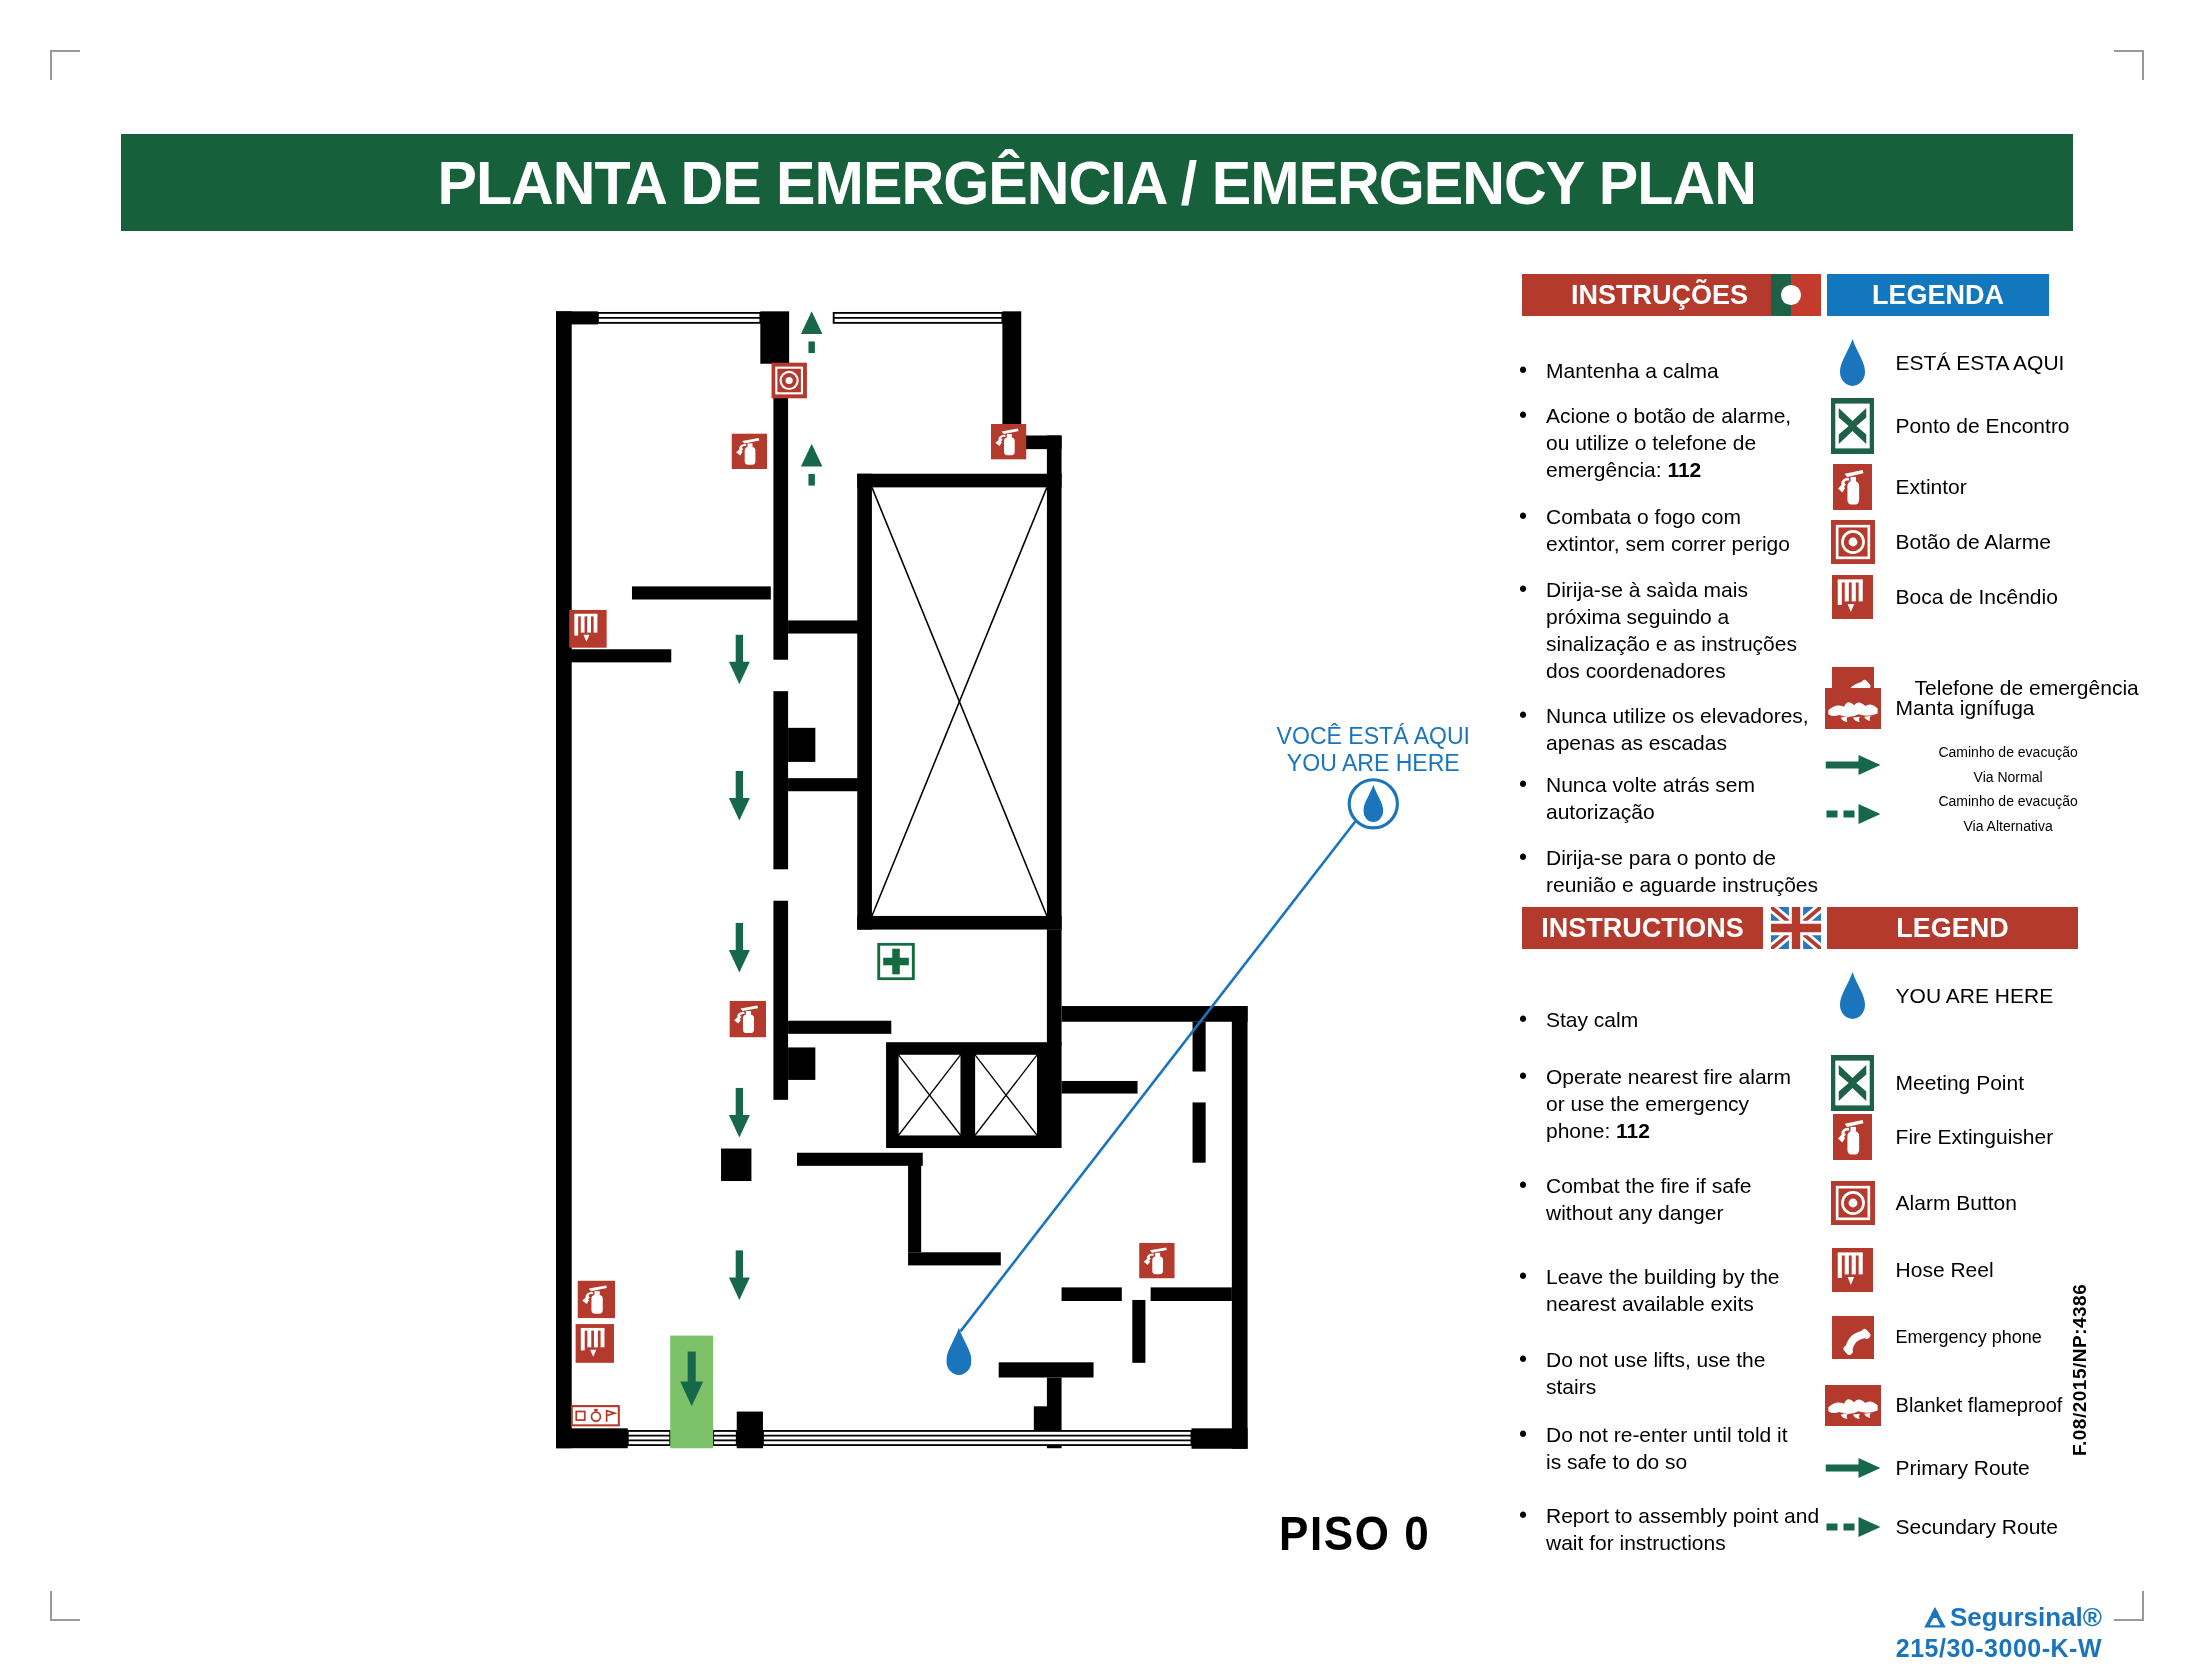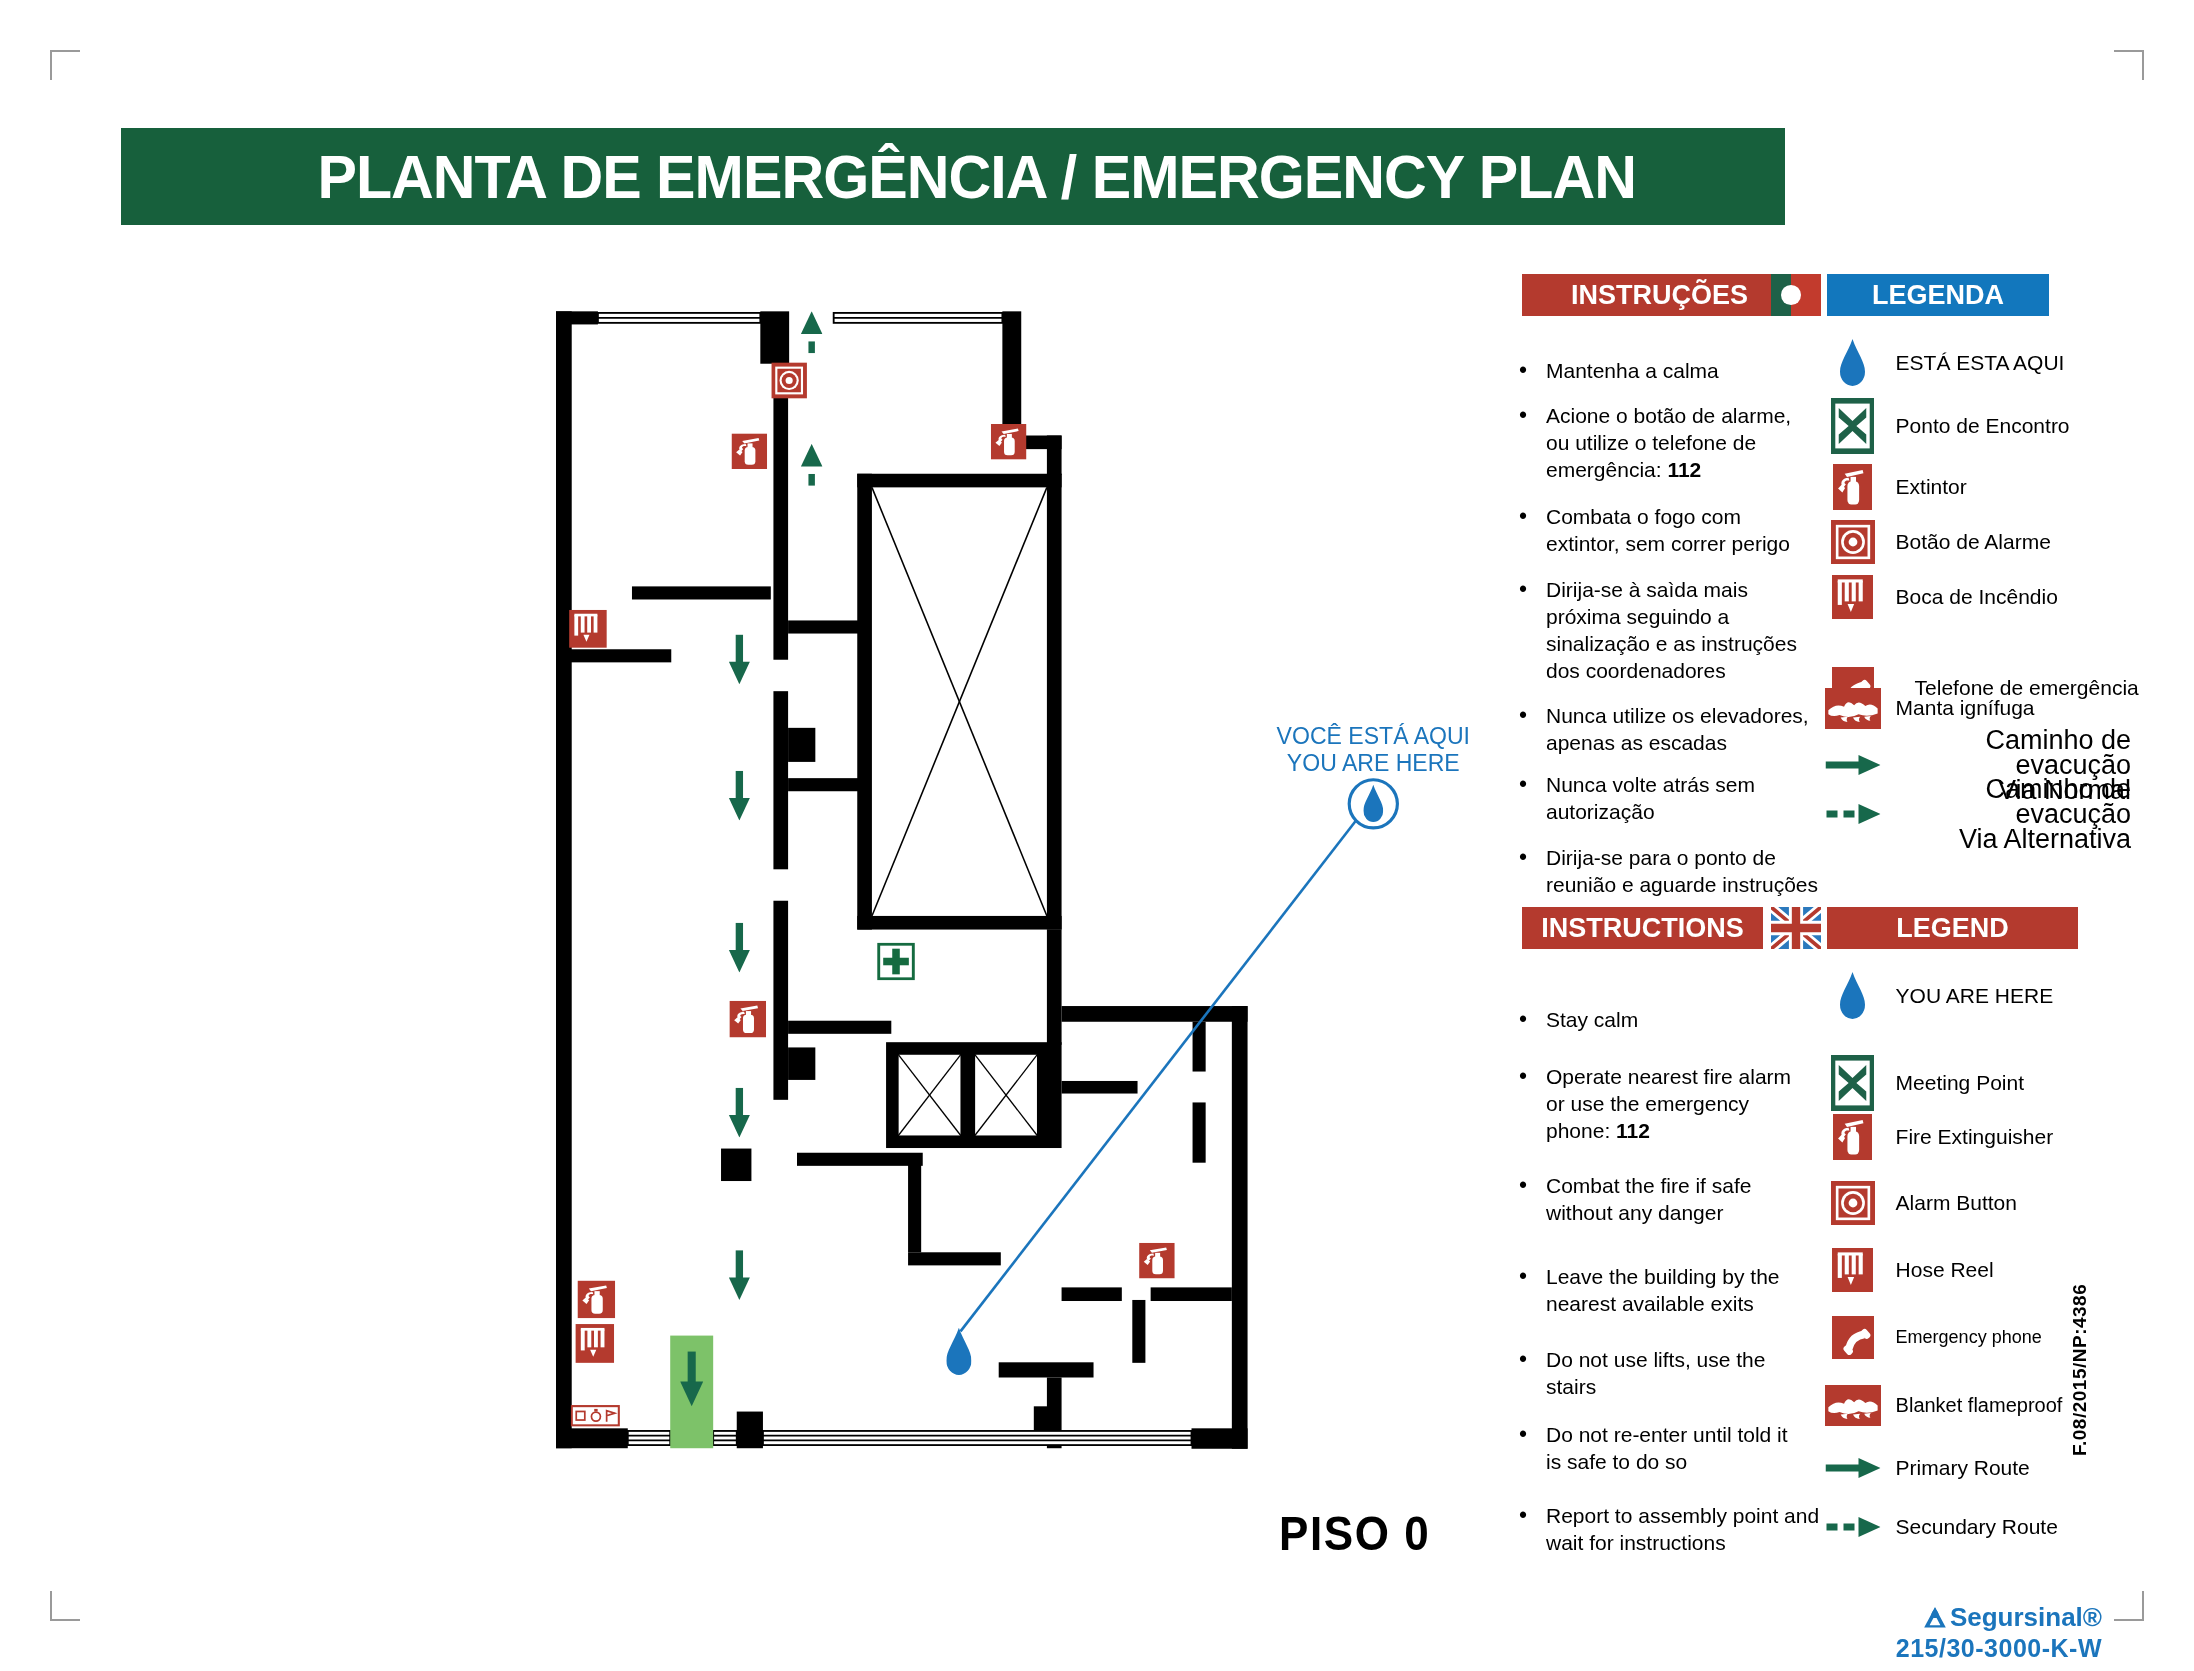--- a/index.html
+++ b/index.html
@@ -3,39 +3,39 @@
 <meta charset="utf-8">
 <style>
   html,body{margin:0;padding:0;background:#fff;}
   #page{position:relative;width:2194px;height:1672px;background:#fff;overflow:hidden;
         font-family:"Liberation Sans","DejaVu Sans",sans-serif;color:#000;}
   
   .cm{position:absolute;width:30px;height:30px;}
   .cm span{position:absolute;background:#9a9a9a;}
   .cm .h{width:30px;height:1.6px;} .cm .v{width:1.6px;height:30px;}
   
-  #titlebar{position:absolute;left:121px;top:128px;width:1617px;height:97px;background:#17603C;
-            display:flex;align-items:center;justify-content:center;padding-left:47px;}
+  #titlebar{position:absolute;left:121px;top:134px;width:1952px;height:97px;background:#17603C;
+            display:flex;align-items:center;justify-content:center;}
   #titlebar span{color:#fff;font-weight:bold;font-size:61px;letter-spacing:-1px;transform:scaleX(.97);white-space:nowrap;}
   
   .hdr{position:absolute;height:42px;display:flex;align-items:center;justify-content:center;
        color:#fff;font-weight:bold;font-size:27px;letter-spacing:0px;}
   .hdr.red{background:#B43A2E;} .hdr.blue{background:#1277BD;}
   .flag{position:absolute;width:50px;height:42px;}
   
   .ib{position:absolute;left:1519px;display:flex;}
   .ib .dot{font-size:23px;line-height:27px;width:27px;flex:0 0 27px;}
   .ib .ln{font-size:21px;line-height:27px;white-space:nowrap;}
   .ib b{font-weight:bold;}
   
   .lr{position:absolute;left:1823px;width:362px;height:58px;display:flex;align-items:center;}
   .lic{width:59px;flex:0 0 59px;display:flex;align-items:center;justify-content:center;}
   .ltx{margin-left:13.6px;font-size:21px;white-space:nowrap;}
   .ltx.sm{font-size:18px;} .ltx.md{font-size:20px;}
-  .l2{margin-left:3.1px;width:246px;text-align:right;font-size:27px;line-height:25px;}
+  .l2{margin-left:3.1px;width:246px;text-align:center;font-size:14px;line-height:25px;}
   
   #piso{position:absolute;left:1279px;top:1509px;font-size:44px;font-weight:bold;letter-spacing:1.6px;transform:scaleY(1.08);}
   
   #formnum{position:absolute;left:2069px;top:1456px;transform:rotate(-90deg);transform-origin:left top;
            font-size:19px;font-weight:bold;white-space:nowrap;letter-spacing:0.5px;}
   
   #brand{position:absolute;left:1887px;top:1602px;width:215px;text-align:right;color:#1B75BC;}
   #brandline{display:flex;align-items:center;justify-content:flex-end;gap:3.1px;}
   #brandline span{font-size:26px;font-weight:bold;}
   #brandcode{font-size:25px;font-weight:bold;letter-spacing:0.5px;margin-top:1px;}

